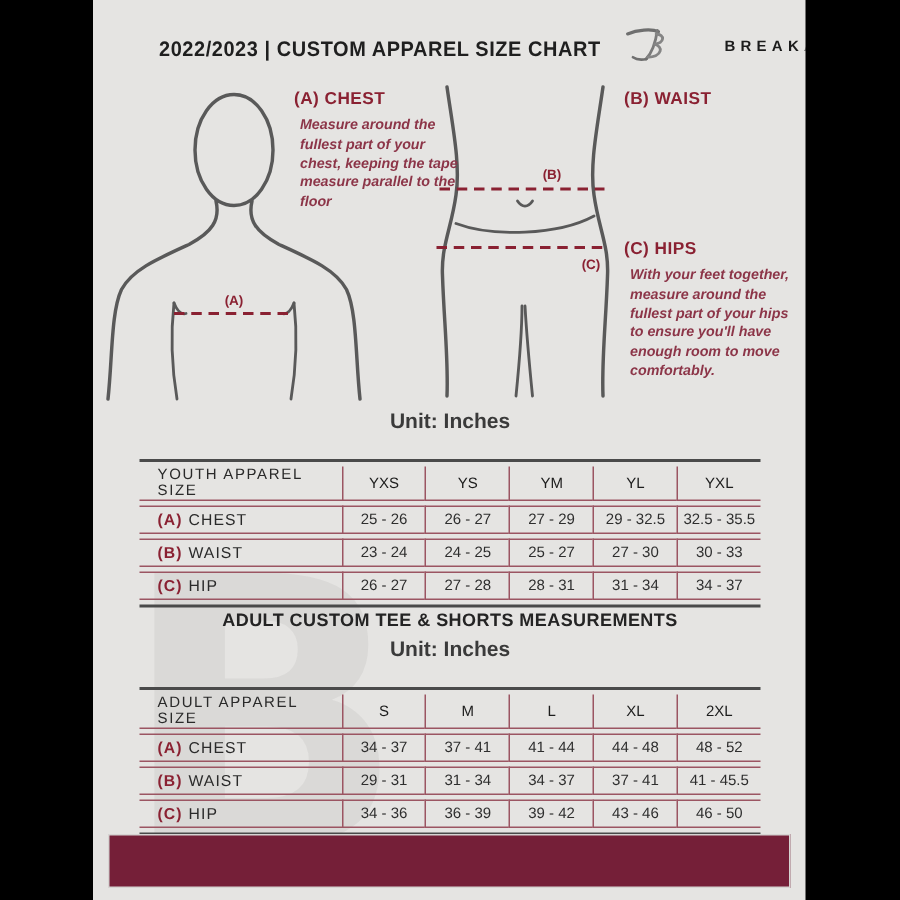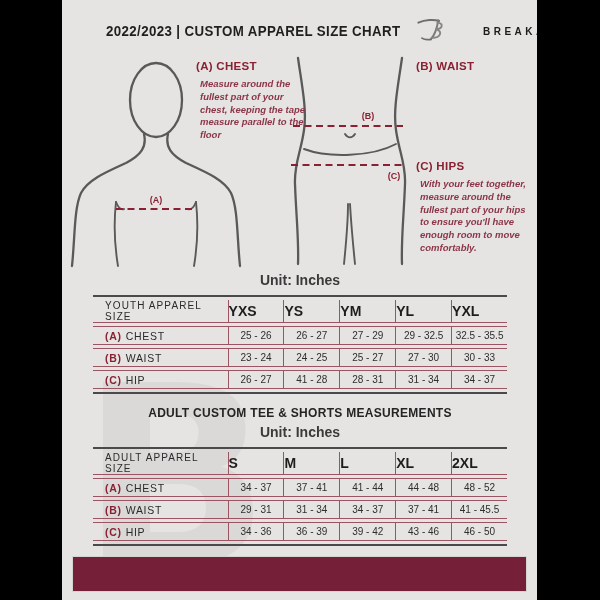--- a/index.html
+++ b/index.html
@@ -41,28 +41,28 @@
   .fig{position:absolute;}
   .fig-torso{left:6px;top:52px;}
   .fig-lower{left:226px;top:54px;}
   
   .measure-section{position:absolute;left:31px;width:414px;text-align:center;}
   .youth-section{top:268px;}
   .adult-section{top:406px;}
   .section-title{font-size:12px;font-weight:bold;color:#242424;letter-spacing:0.3px;}
   .section-unit{font-size:14px;font-weight:bold;color:#3a3a3a;margin-top:4px;}
   table.size-table{
-    width:100%;border-collapse:separate;border-spacing:0 3px;margin-top:7px;
+    width:100%;border-collapse:separate;border-spacing:0 3px;margin-top:18px;
     border-top:2px solid var(--darkline);border-bottom:2px solid var(--darkline);
   }
   col.c0{width:32.5%;} col.cv{width:13.5%;}
   .size-table th,.size-table td{padding:0;background:transparent;}
   .size-table th{height:23px;border-bottom:1px solid var(--tb);}
   .size-table th.label-h{text-align:left;padding-left:12px;font-weight:normal;font-size:10px;letter-spacing:1.1px;color:#2a2a2a;}
-  .size-table th.size-h{font-size:14px;font-weight:bold;color:#1d1d1d;text-align:left;}
+  .size-table th.size-h{font-size:10px;font-weight:normal;color:#1d1d1d;text-align:center;}
   .size-table td{height:19px;border-top:1px solid var(--tb);border-bottom:1px solid var(--tb);}
   .size-table th+th,.size-table td+td{border-left:1px solid var(--tb);}
   td.rowlabel{text-align:left;padding-left:12px;font-size:10.5px;letter-spacing:0.7px;color:#2a2a2a;}
   td.rowlabel .key{color:var(--maroon);font-weight:bold;margin-right:4px;}
   td.val{font-size:10px;color:#2e2e2e;}
   
   .footer-bar{
     position:absolute;left:10px;top:556px;width:455px;height:36px;
     background:var(--barbg);border:1px solid #d6d4d2;
   }
@@ -169,21 +169,21 @@
           <td class="rowlabel"><span class="key">(B)</span><span>WAIST</span></td>
           <td class="val">23 - 24</td>
           <td class="val">24 - 25</td>
           <td class="val">25 - 27</td>
           <td class="val">27 - 30</td>
           <td class="val">30 - 33</td>
         </tr>
         <tr>
           <td class="rowlabel"><span class="key">(C)</span><span>HIP</span></td>
           <td class="val">26 - 27</td>
-          <td class="val">41 - 28</td>
+          <td class="val">27 - 28</td>
           <td class="val">28 - 31</td>
           <td class="val">31 - 34</td>
           <td class="val">34 - 37</td>
         </tr>
       </tbody>
     </table>
   </div>
 
   <div class="measure-section adult-section">
     <div class="section-title">ADULT CUSTOM TEE &amp; SHORTS MEASUREMENTS</div>

